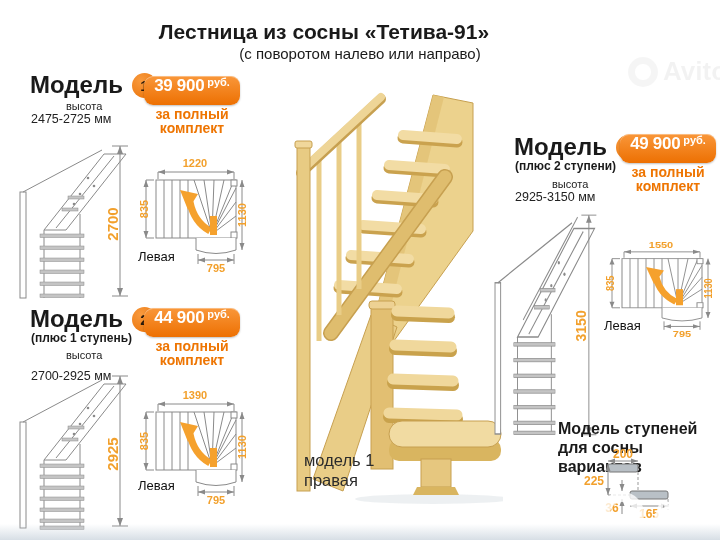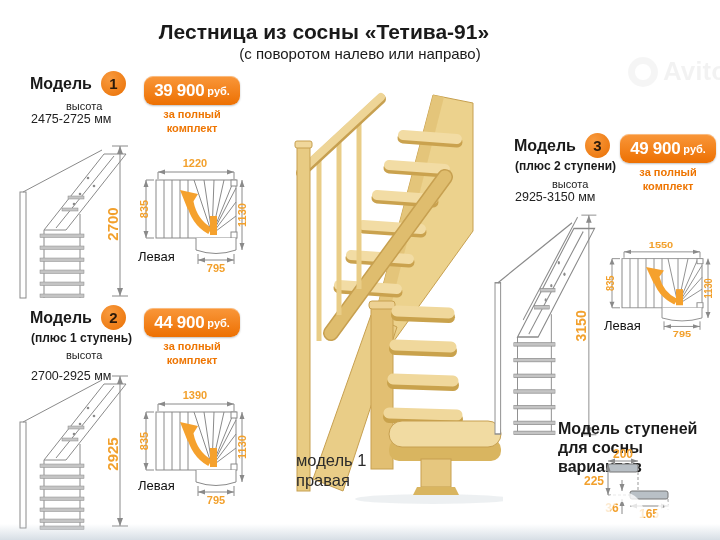--- a/index.html
+++ b/index.html
@@ -4,36 +4,36 @@
 <style>
   html,body{margin:0;padding:0;background:#fff;}
   .canvas{position:relative;width:720px;height:540px;background:#fff;overflow:hidden;
           font-family:"Liberation Sans",sans-serif;color:#1a1a1a;}
   .abs{position:absolute;}
   
   .title{left:0;top:20px;width:648px;text-align:center;font-size:21px;font-weight:700;}
   .subtitle{left:0;top:45px;width:720px;text-align:center;font-size:15px;}
   
   .model-row{display:flex;align-items:center;gap:9px;}
-  .model-name{font-size:16px;font-weight:700;}
+  .model-name{font-size:24px;font-weight:700;}
   .model-num{width:25px;height:25px;border-radius:50%;
              background:radial-gradient(circle at 35% 30%,#f89a3e,#ea7004);
              color:#2b1a0a;font-weight:700;font-size:15px;
              display:flex;align-items:center;justify-content:center;}
   .model-note{font-size:12px;font-weight:700;}
   .h-label{font-size:11px;color:#222;margin-left:35px;}
   .h-range{font-size:12.5px;color:#222;}
   
   .price-badge{width:96px;height:29px;border-radius:9px;
                background:linear-gradient(180deg,#f9973a,#ed7002);
                box-shadow:0 1px 2px rgba(0,0,0,.25), inset 0 1px 0 rgba(255,255,255,.35);
-               display:flex;align-items:center;justify-content:center;gap:3px;}
+               display:flex;align-items:flex-start;justify-content:center;gap:3px;}
   .price{color:#fff;font-weight:700;font-size:17px;letter-spacing:-.3px;}
   .cur{color:#fff;font-size:11px;font-weight:700;}
-  .kit{width:96px;text-align:center;color:#ee7502;font-weight:700;font-size:11px;line-height:15px;}
+  .kit{width:96px;text-align:center;color:#ee7502;font-weight:700;font-size:14px;line-height:15px;}
   .turn{font-size:13px;font-weight:400;color:#111;}
   
   .photo-caption{font-size:16.5px;color:#2b2b2b;line-height:20px;}
   .steps-title{font-size:16px;font-weight:700;line-height:19px;}
   
   svg text{font-family:"Liberation Sans",sans-serif;}
   .ln{stroke:#8a8a8a;stroke-width:1;fill:none;}
   .box{fill:#fff;stroke:#8a8a8a;stroke-width:1;}
   .gfill{fill:#8a8a8a;}
   .tread{fill:#c4c4c4;stroke:#8a8a8a;stroke-width:.5;}
@@ -275,21 +275,21 @@
     <line x1="106" y1="338" x2="174" y2="340" stroke="#f0d89c" stroke-width="11" stroke-linecap="round"></line>
 
     <rect x="106" y="364" width="112" height="22" rx="10" fill="#d9b560"></rect>
     <rect x="106" y="346" width="112" height="26" rx="13" fill="#f1dba2" stroke="#c7a050" stroke-width="1"></rect>
     <rect x="138" y="384" width="30" height="28" fill="#e6c77f" stroke="#c7a050" stroke-width="1"></rect>
     <polygon points="134,412 172,412 176,420 130,420" fill="#d9b560"></polygon>
 
     <rect x="14" y="70" width="13" height="346" fill="#e8cb83" stroke="#c7a050" stroke-width="1"></rect>
     <rect x="12" y="66" width="17" height="7" rx="2" fill="#f0d79b" stroke="#c7a050" stroke-width="1"></rect>
   </svg>
-  <div class="abs photo-caption" style="left:296px;top:450px;">
+  <div class="abs photo-caption" style="left:304px;top:450px;">
     <div>модель 1</div>
     <div>правая</div>
   </div>
 
   <div class="abs model-row" style="left:514px;top:133px;">
     <span class="model-name">Модель</span>
     <span class="model-num">3</span>
   </div>
   <div class="abs model-note" style="left:515px;top:159px;">(плюс 2 ступени)</div>
   <div class="abs h-label" style="left:517px;top:178px;">высота</div>

